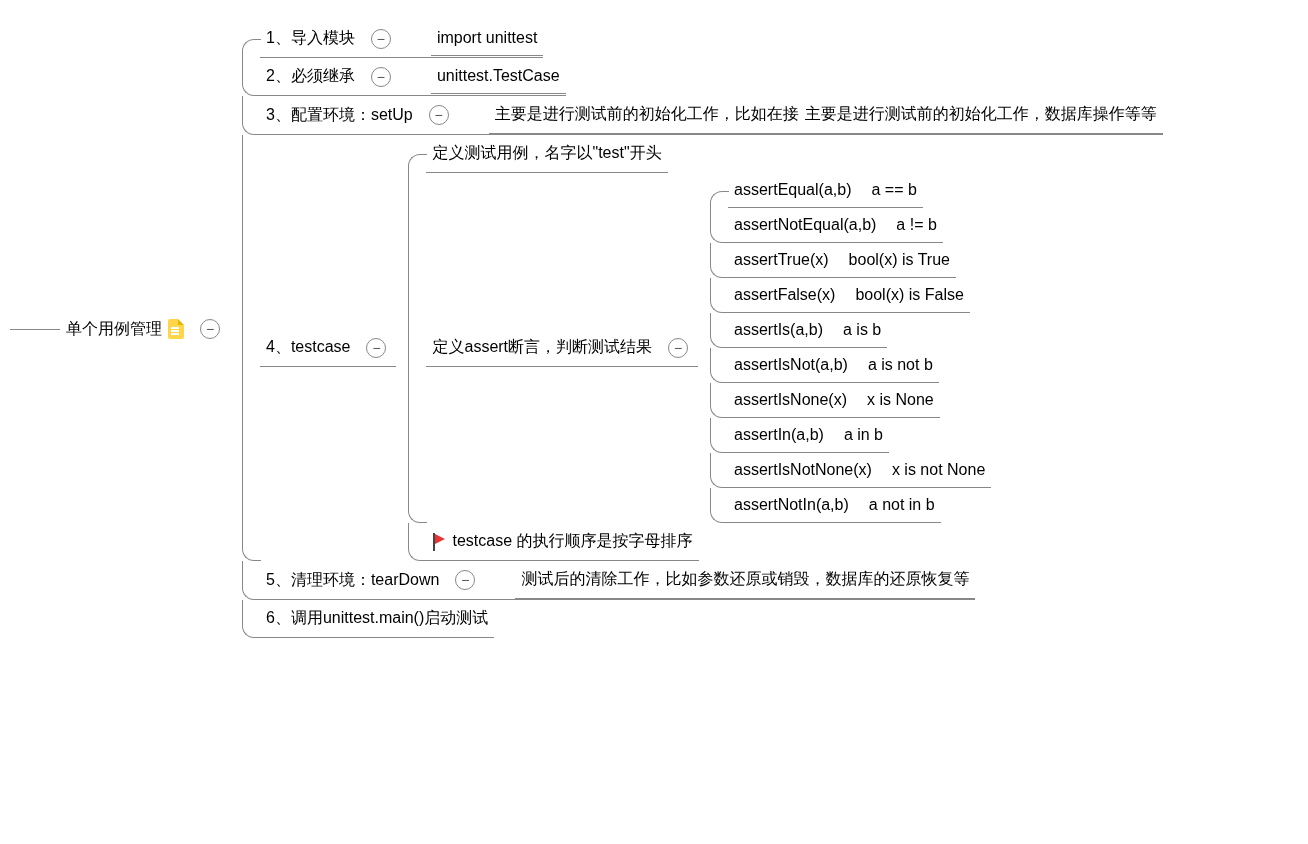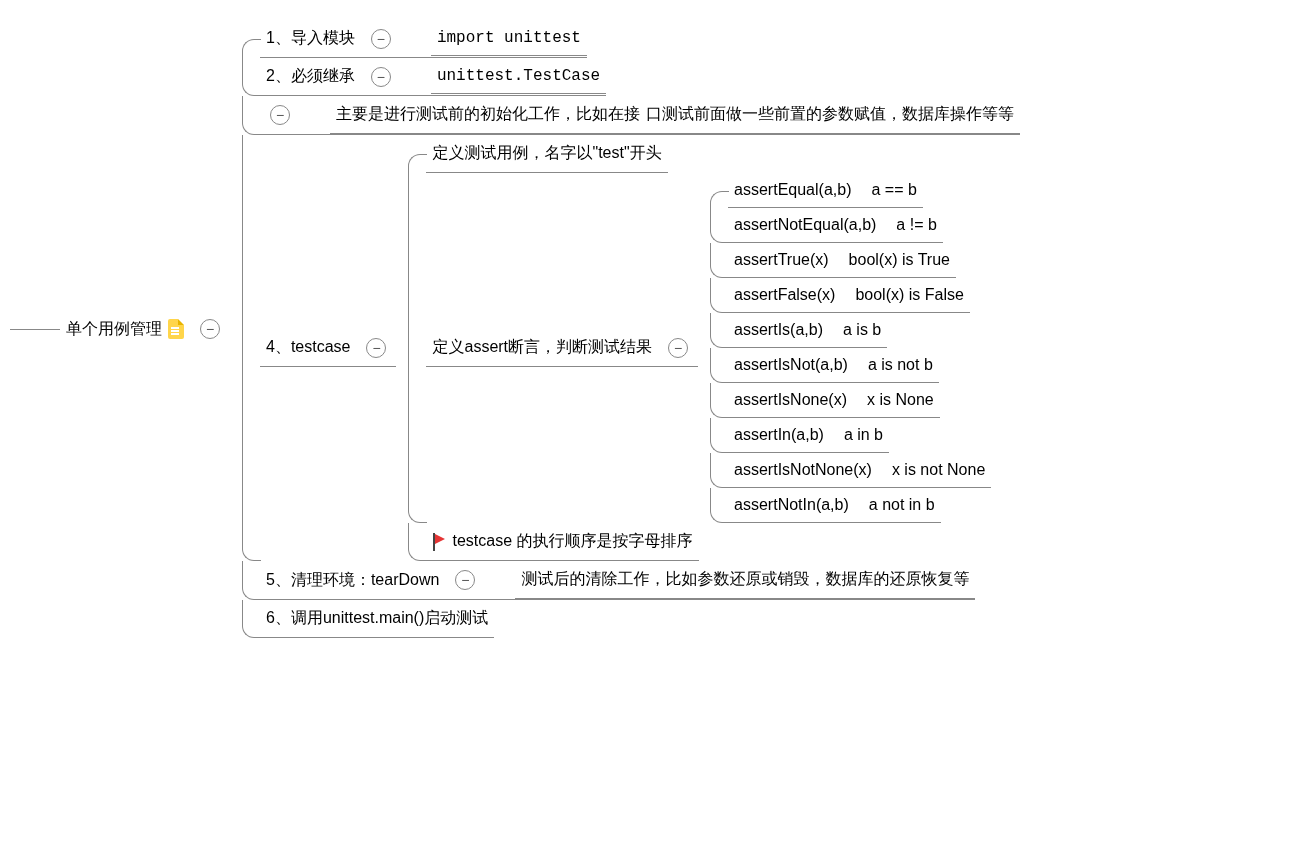--- a/index.html
+++ b/index.html
@@ -65,21 +65,20 @@
     border-bottom: none;
     border-top: 1.5px solid #888;
     border-top-left-radius: 12px;
     border-bottom-left-radius: 0;
   }
   .child-wrap:last-child::after { height: 50%; }
   .children.single > .child-wrap::before,
   .children.single > .child-wrap::after { display:none; }
   .children.single > .child-wrap {
     border-left: none;
-    font-family: Liberation Mono, monospace;
   }
   .child-inner {
     margin-left: 18px;
     border-bottom: 1.5px solid #888;
     display: flex;
     align-items: center;
   }
   .child-inner.no-underline {
     border-bottom: none;
   }
@@ -199,27 +198,28 @@
               <div class="child-inner">
                 <span class="node-label">unittest.TestCase</span>
               </div>
             </div>
           </div>
         </div>
       </div>
 
       <div class="child-wrap">
         <div class="child-inner">
+          <span class="node-label">3、配置环境：setUp</span>
           <span class="toggle">−</span>
           <div class="children single">
             <div class="child-wrap">
               <div class="child-inner">
                 <span class="node-label stack">
                   <span>主要是进行测试前的初始化工作，比如在接</span>
-                  <span>口测试前面做一些前置的参数赋值，数据库操作等等</span>
+                  <span>主要是进行测试前的初始化工作，数据库操作等等</span>
                 </span>
               </div>
             </div>
           </div>
         </div>
       </div>
 
       <div class="child-wrap">
         <div class="child-inner no-underline" style="align-items:center;">
           <div style="display:flex;align-items:center;border-bottom:1.5px solid #888;align-self:center;">

